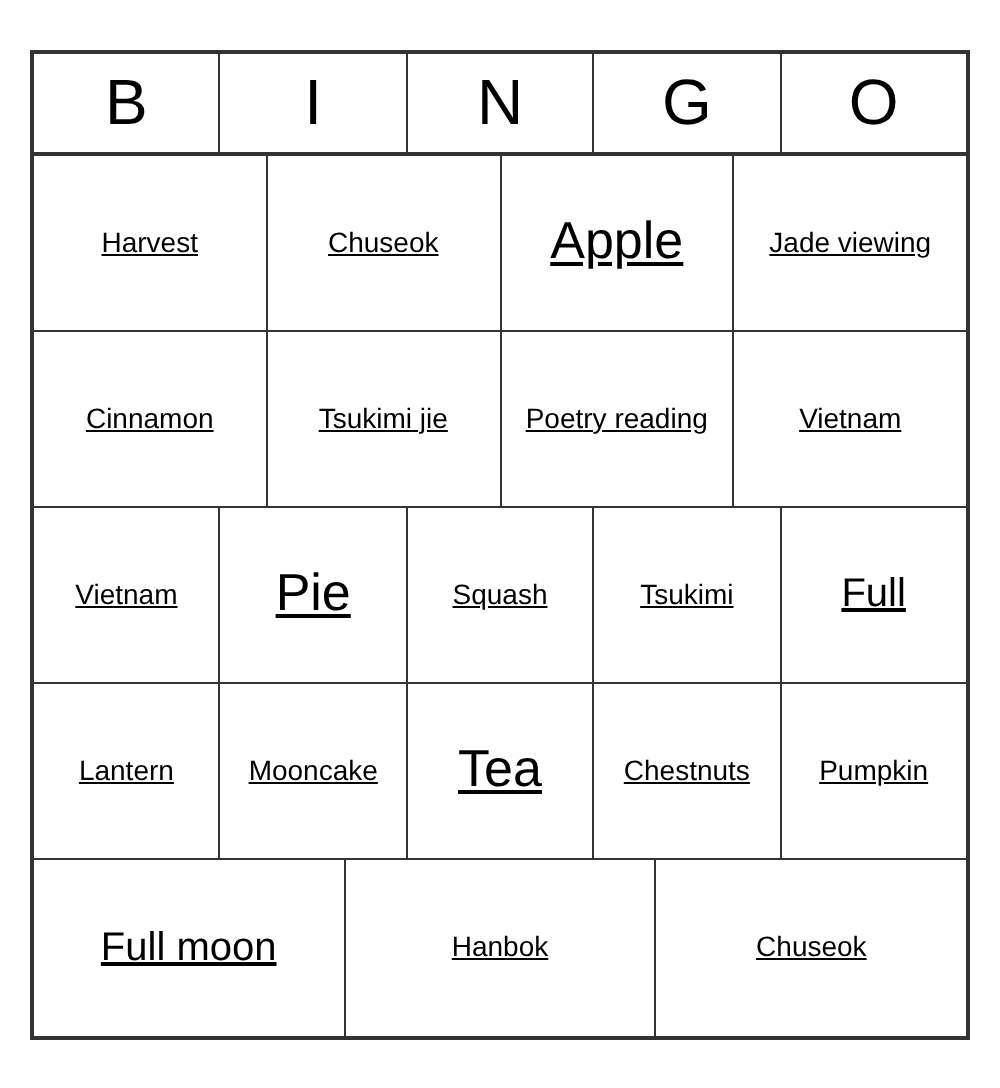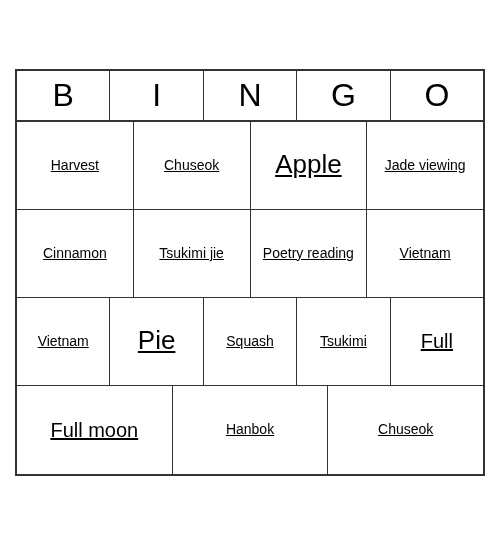--- a/index.html
+++ b/index.html
@@ -111,18 +111,25 @@
         <div class="bingo-cell">Vietnam</div>
       </div>
       <div class="bingo-row">
         <div class="bingo-cell">Vietnam</div>
         <div class="bingo-cell large-text">Pie</div>
         <div class="bingo-cell">Squash</div>
         <div class="bingo-cell">Tsukimi</div>
         <div class="bingo-cell medium-text">Full</div>
       </div>
       <div class="bingo-row">
+        <div class="bingo-cell">Lantern</div>
+        <div class="bingo-cell">Mooncake</div>
+        <div class="bingo-cell large-text">Tea</div>
+        <div class="bingo-cell">Chestnuts</div>
+        <div class="bingo-cell">Pumpkin</div>
+      </div>
+      <div class="bingo-row">
         <div class="bingo-cell medium-text">Full moon</div>
         <div class="bingo-cell">Hanbok</div>
         <div class="bingo-cell">Chuseok</div>
       </div>
     </div>
 </div>
 
 </body></html>

